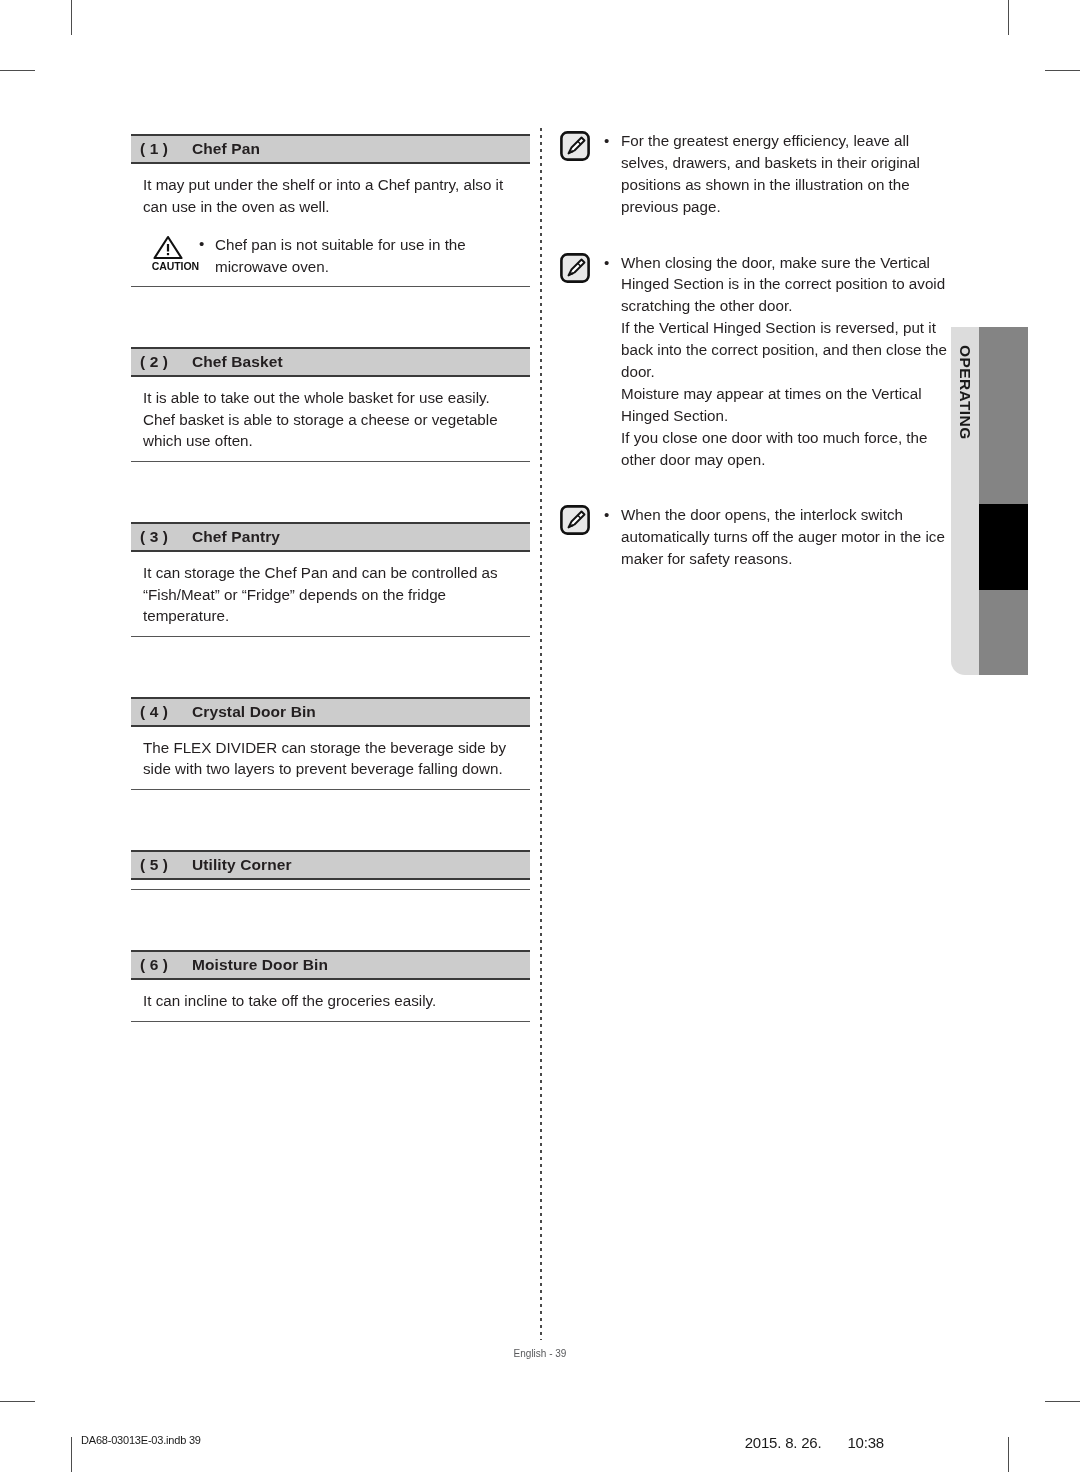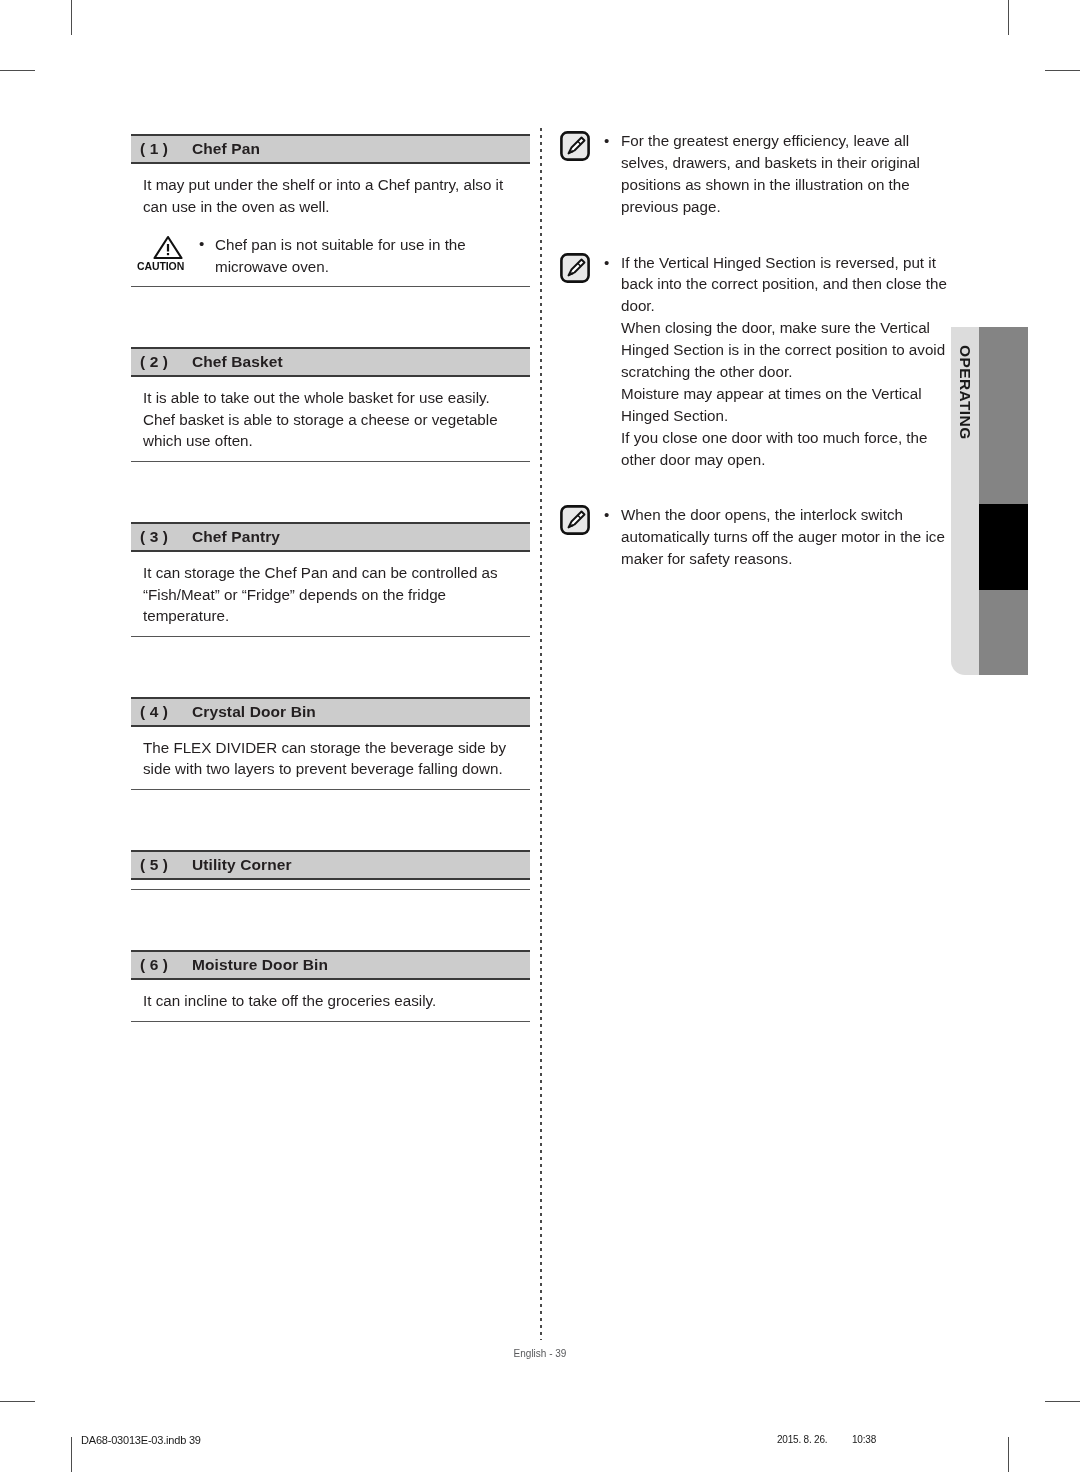--- a/index.html
+++ b/index.html
@@ -104,21 +104,21 @@
 
   
   .caution-block {
     display: flex;
     align-items: flex-start;
     padding: 16px 2px 0 6px;
   }
   .caution-icon {
     width: 62px;
     flex: 0 0 62px;
-    text-align: left;
+    text-align: right;
     padding-top: 2px;
   }
   .caution-tri {
     display: block;
     margin: 0 auto 1px auto;
     width: 30px;
     height: 24px;
   }
   .caution-word {
     display: block;
@@ -249,23 +249,23 @@
   .pf-left {
     position: absolute;
     left: 81px;
     top: 0;
     font-size: 11px;
     color: #1a1a1a;
     letter-spacing: -0.2px;
   }
   .pf-right {
     position: absolute;
-    right: 84px;
+    right: 76px;
     top: 0;
-    font-size: 10px;
+    font-size: 15px;
     color: #1a1a1a;
     letter-spacing: -0.2px;
   }
   .pf-time { margin-left: 22px; }
 </style>
 </head>
 <body>
 
 <div class="crop v crop-tl-v"></div>
 <div class="crop h crop-tl-h"></div>
@@ -388,22 +388,22 @@
     <div class="note">
       <div class="note-icon">
         <svg width="30" height="30" viewBox="0 0 30 30">
           <rect x="1.4" y="1.4" width="27.2" height="27.2" rx="6" ry="6" fill="#e8e8e8" stroke="#111" stroke-width="2.6"></rect>
           <path d="M21.5 6.5 L11.5 16.5 L8.5 22.5 L14.5 19.5 L24.5 9.5 Z" fill="#ffffff" stroke="#111" stroke-width="1.9" stroke-linejoin="round"></path>
           <path d="M17.5 10 L20.5 13" stroke="#111" stroke-width="1.5"></path>
           <path d="M8.6 22.4 L12.2 18.8 L13.4 21.2 Z" fill="#111"></path>
         </svg>
       </div>
       <div class="note-text">
+        <p>When closing the door, make sure the Vertical Hinged Section is in the correct position to avoid scratching the other door.</p>
         <p>If the Vertical Hinged Section is reversed, put it back into the correct position, and then close the door.</p>
-        <p>When closing the door, make sure the Vertical Hinged Section is in the correct position to avoid scratching the other door.</p>
         <p>Moisture may appear at times on the Vertical Hinged Section.</p>
         <p>If you close one door with too much force, the other door may open.</p>
       </div>
     </div>
 
     <div class="note">
       <div class="note-icon">
         <svg width="30" height="30" viewBox="0 0 30 30">
           <rect x="1.4" y="1.4" width="27.2" height="27.2" rx="6" ry="6" fill="#e8e8e8" stroke="#111" stroke-width="2.6"></rect>
           <path d="M21.5 6.5 L11.5 16.5 L8.5 22.5 L14.5 19.5 L24.5 9.5 Z" fill="#ffffff" stroke="#111" stroke-width="1.9" stroke-linejoin="round"></path>

